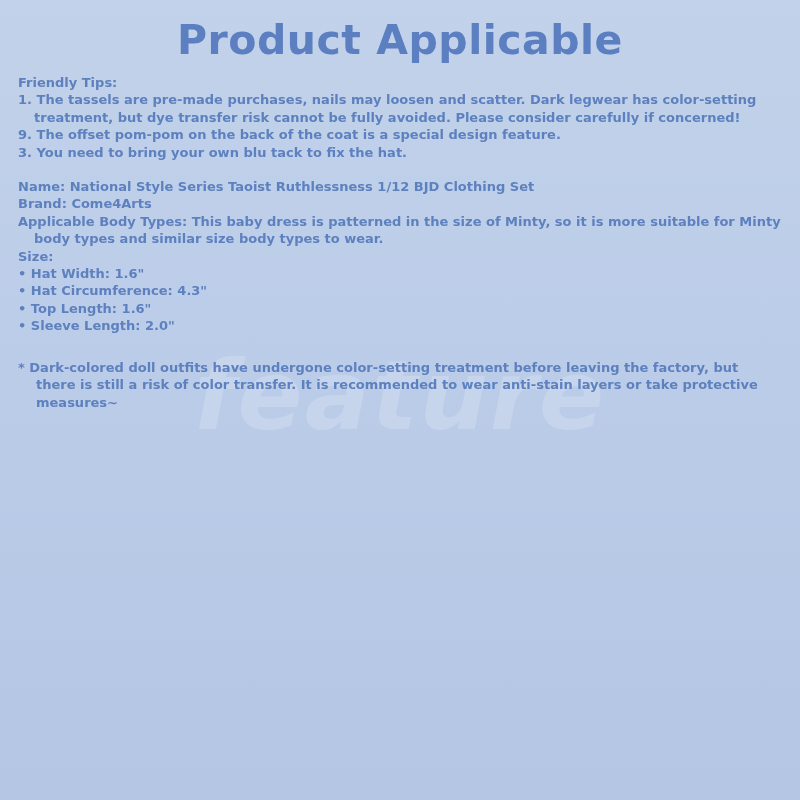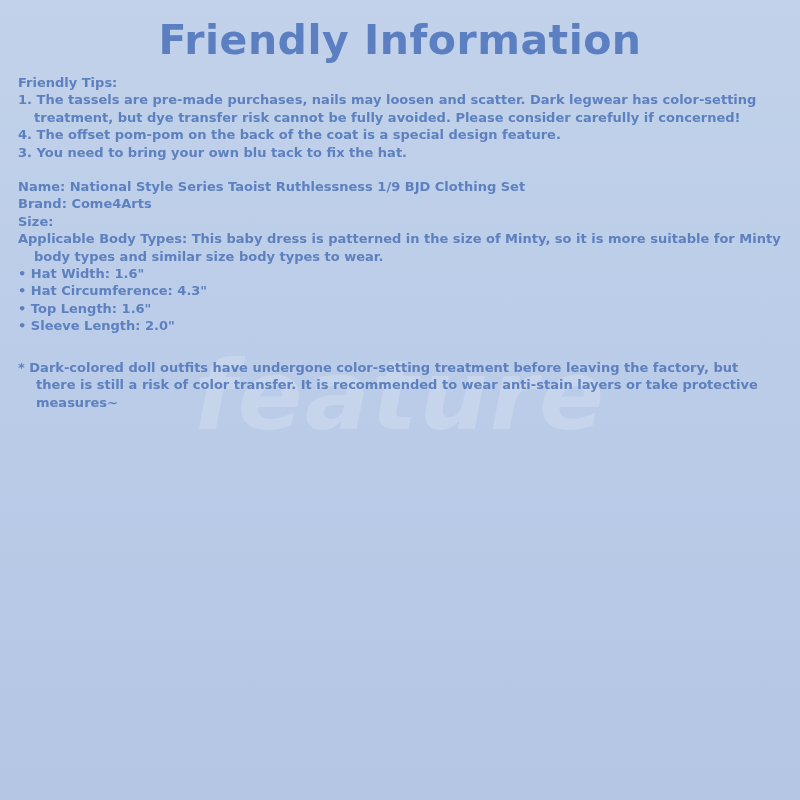--- a/index.html
+++ b/index.html
@@ -72,36 +72,36 @@
     text-indent: -18px;
   }
 </style>
 </head>
 <body>
 
 <div class="page">
 
   <div class="watermark">feature</div>
 
-  <div class="title">Friendly Information</div>
+  <div class="title">Product Applicable</div>
 
   <div class="body-text">
 
     <div class="line">Friendly Tips:</div>
     <div class="line indent">1. The tassels are pre-made purchases, nails may loosen and scatter. Dark legwear has color-setting treatment, but dye transfer risk cannot be fully avoided. Please consider carefully if concerned!</div>
-    <div class="line indent">4. The offset pom-pom on the back of the coat is a special design feature.</div>
+    <div class="line indent">9. The offset pom-pom on the back of the coat is a special design feature.</div>
     <div class="line indent">3. You need to bring your own blu tack to fix the hat.</div>
 
     <div class="gap-md"></div>
 
-    <div class="line indent">Name: National Style Series Taoist Ruthlessness 1/9 BJD Clothing Set</div>
+    <div class="line indent">Name: National Style Series Taoist Ruthlessness 1/12 BJD Clothing Set</div>
     <div class="line indent">Brand: Come4Arts</div>
+    <div class="line indent">Applicable Body Types: This baby dress is patterned in the size of Minty, so it is more suitable for Minty body types and similar size body types to wear.</div>
+
     <div class="line">Size:</div>
-
-    <div class="line indent">Applicable Body Types: This baby dress is patterned in the size of Minty, so it is more suitable for Minty body types and similar size body types to wear.</div>
     <div class="line bullet">• Hat Width: 1.6"</div>
     <div class="line bullet">• Hat Circumference: 4.3"</div>
     <div class="line bullet">• Top Length: 1.6"</div>
     <div class="line bullet">• Sleeve Length: 2.0"</div>
 
     <div class="gap-lg"></div>
 
     <div class="line star">* Dark-colored doll outfits have undergone color-setting treatment before leaving the factory, but there is still a risk of color transfer. It is recommended to wear anti-stain layers or take protective measures~</div>
 
   </div>

